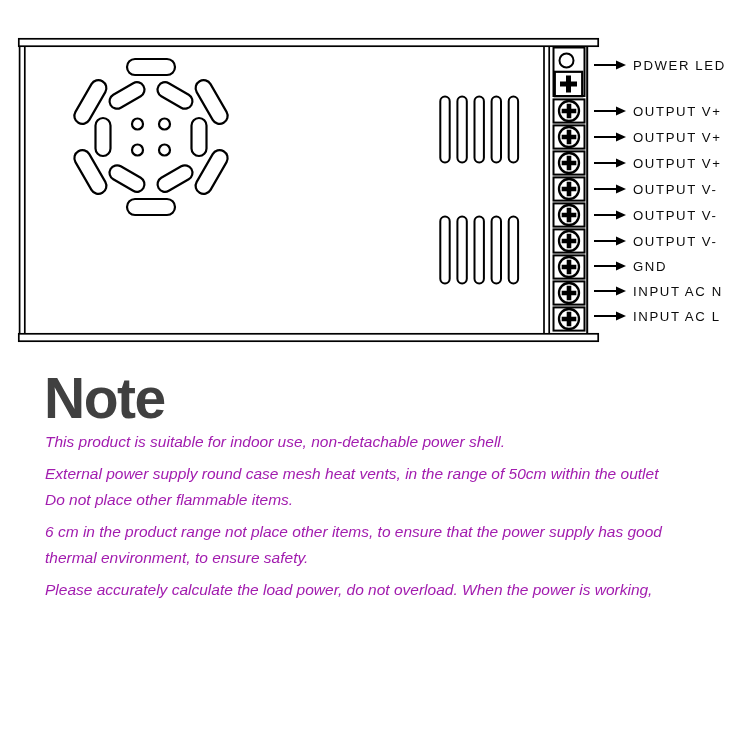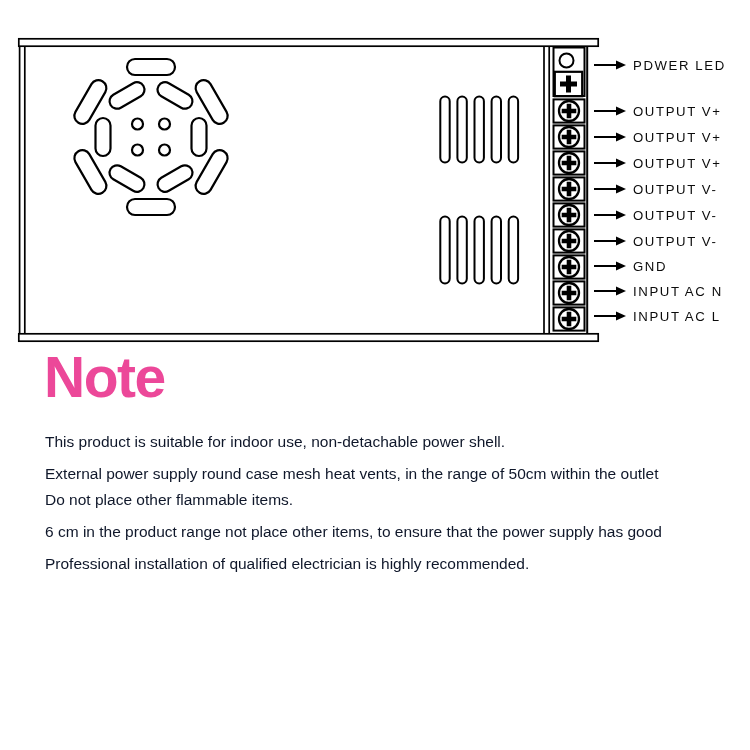--- a/index.html
+++ b/index.html
@@ -6,27 +6,27 @@
   body{
     width:750px;height:750px;background:#ffffff;position:relative;
     font-family:"Liberation Sans",sans-serif;color:#000;overflow:hidden;
   }
   .diagram{position:absolute;left:0;top:0;}
   .tlabel{
     font-family:"Liberation Sans",sans-serif;
     font-size:13.2px;letter-spacing:1.6px;fill:#0b0b0b;
   }
   .note-title{
-    position:absolute;left:44px;top:344px;margin:0;
-    font-size:57px;font-weight:bold;letter-spacing:-1.5px;color:#ec4899;
+    position:absolute;left:44px;top:365px;margin:0;
+    font-size:57px;font-weight:bold;letter-spacing:-1.5px;color:#404040;
   }
   .note-body{position:absolute;left:45px;top:429px;width:675px;}
   .note-para{margin:0 0 6px 0;}
   .note-line{
-    font-size:15.5px;line-height:26px;color:#0f172a;white-space:nowrap;
+    font-size:15.5px;line-height:26px;color:#a21caf;white-space:nowrap;font-style:italic;
   }
 </style>
 </head>
 <body>
 
 <svg class="diagram" width="750" height="350" viewBox="0 0 750 350" fill="none" stroke="#000" stroke-width="2">
 
   <g>
     <rect x="18.8" y="38.8" width="579.4" height="7.4" stroke-width="1.7"></rect>
     <rect x="18.8" y="333.8" width="579.4" height="7.4" stroke-width="1.7"></rect>
@@ -203,19 +203,18 @@
 <div class="note-body">
   <div class="note-para">
     <div class="note-line">This product is suitable for indoor use, non-detachable power shell.</div>
   </div>
   <div class="note-para">
     <div class="note-line">External power supply round case mesh heat vents, in the range of 50cm within the outlet</div>
     <div class="note-line">Do not place other flammable items.</div>
   </div>
   <div class="note-para">
     <div class="note-line">6 cm in the product range not place other items, to ensure that the power supply has good</div>
-  </div>
-  <div class="note-para">
-  </div>
-  <div class="note-para">
-    <div class="note-line">Professional installation of qualified electrician is highly recommended.</div>
+    <div class="note-line">thermal environment, to ensure safety.</div>
+  </div>
+  <div class="note-para">
+    <div class="note-line">Please accurately calculate the load power, do not overload. When the power is working,</div>
   </div>
 </div>
 
 </body></html>

